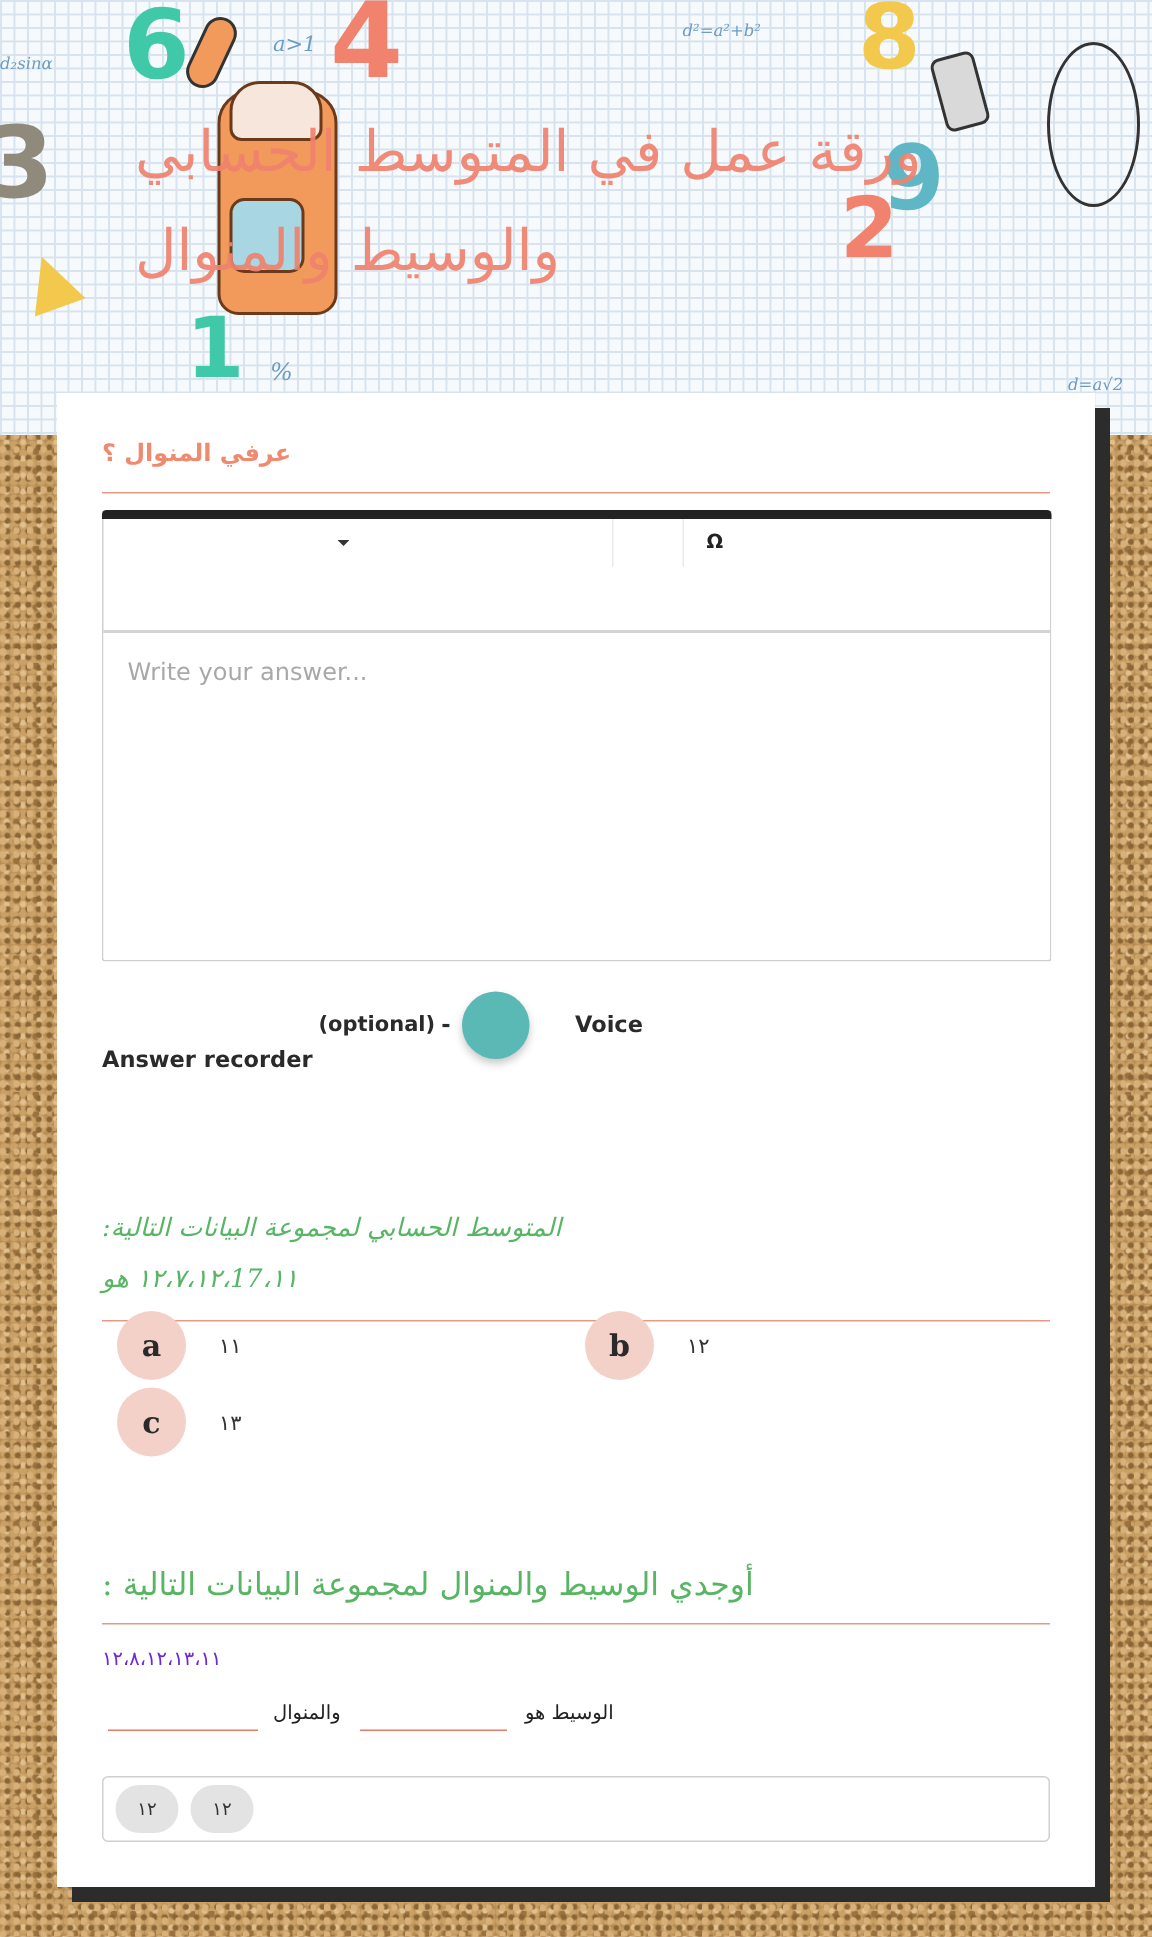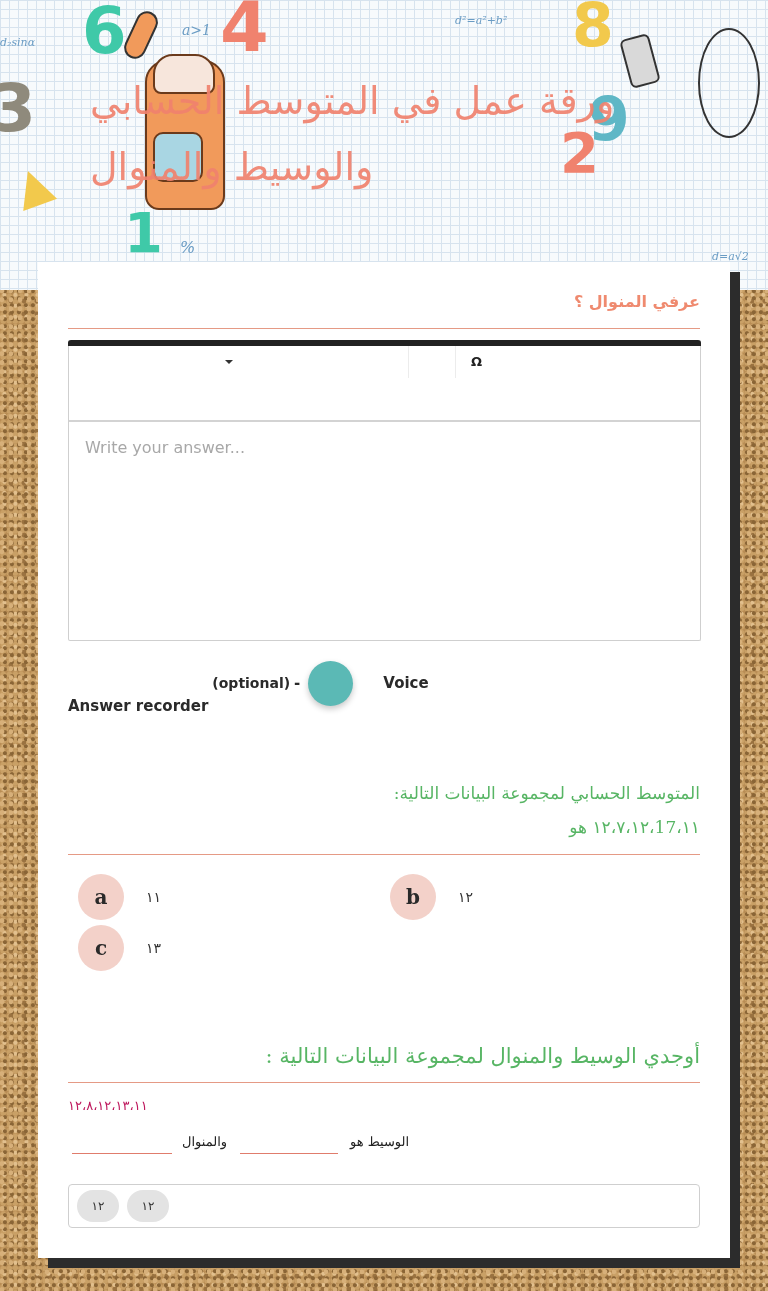--- a/index.html
+++ b/index.html
@@ -55,21 +55,21 @@
     position: absolute; left: 48px; top: 272px; width: 692px; height: 996px;
     background: #2c2c2c;
   }
   .card {
     position: absolute; left: 38px; top: 262px; width: 692px; height: 996px;
     background: #ffffff;
   }
 
   .q-block { position: absolute; left: 30px; width: 632px; }
   .q-title {
-    direction: rtl; text-align: right;
+    direction: rtl; text-align: left;
     font-family: "DejaVu Sans", sans-serif;
   }
   .divider { height: 1px; background: #e59a85; }
 
   
   .q1 { top: 28px; }
   .q1 .q-title { color: #ef8a6f; font-size: 16px; font-weight: bold; line-height: 24px; }
   .q1 .divider { margin-top: 14px; }
 
   .editor {
@@ -104,38 +104,38 @@
   .recorder .lbl { font-size: 15px; font-weight: bold; margin-top: 46px; }
   .recorder .opt { font-size: 14px; font-weight: bold; margin-left: 4px; }
   .recorder .dash { font-size: 15px; font-weight: bold; margin-left: 4px; }
   .rec-btn {
     width: 45px; height: 45px; border-radius: 50%; background: #5bb9b5; margin-left: 8px;
     box-shadow: 0 3px 6px rgba(0,0,0,0.22); border: none; cursor: pointer;
   }
   .recorder .voice { font-size: 15px; font-weight: bold; margin-left: 30px; }
 
   
-  .q2 { top: 514px; }
+  .q2 { top: 540px; font-style: italic; }
   .q2 .q-title { color: #57b564; font-size: 17px; line-height: 34px; font-family: "DejaVu Serif", serif; }
   .q2 .divider { margin-top: 10px; }
   .options { position: absolute; left: 40px; top: 612px; width: 630px; height: 100px; }
   .option { position: absolute; display: flex; align-items: center; cursor: pointer; }
   .option .circle {
     width: 46px; height: 46px; border-radius: 50%; background: #f3d1c9;
     display: flex; align-items: center; justify-content: center;
     font-family: "DejaVu Serif", serif; font-weight: bold; font-size: 20px; color: #2a2a2a;
   }
   .option .val { margin-left: 22px; font-family: "DejaVu Serif", serif; font-size: 14px; color: #333; direction: rtl; }
 
   
   .q3 { top: 780px; }
   .q3 .q-title { color: #57b564; font-size: 21px; line-height: 28px; font-family: "DejaVu Serif", serif; }
   .q3 .divider { margin-top: 12px; }
   .data-line {
-    position: absolute; left: 30px; top: 836px; font-family: "DejaVu Serif", serif; font-size: 13px; color: #be185d;
+    position: absolute; left: 30px; top: 836px; font-family: "DejaVu Serif", serif; font-size: 13px; color: #6d28d9;
     direction: rtl; unicode-bidi: plaintext;
   }
   .fill-row { position: absolute; left: 30px; top: 868px; width: 400px; height: 30px; }
   .blank-input {
     position: absolute; height: 24px; border: none; border-bottom: 1px solid #e07c6c; outline: none;
     background: transparent; font-size: 13px; text-align: center;
   }
   .fill-text { position: absolute; top: 4px; font-family: "DejaVu Serif", serif; font-size: 13px; color: #222; direction: rtl; }
 
   .chip-box {

